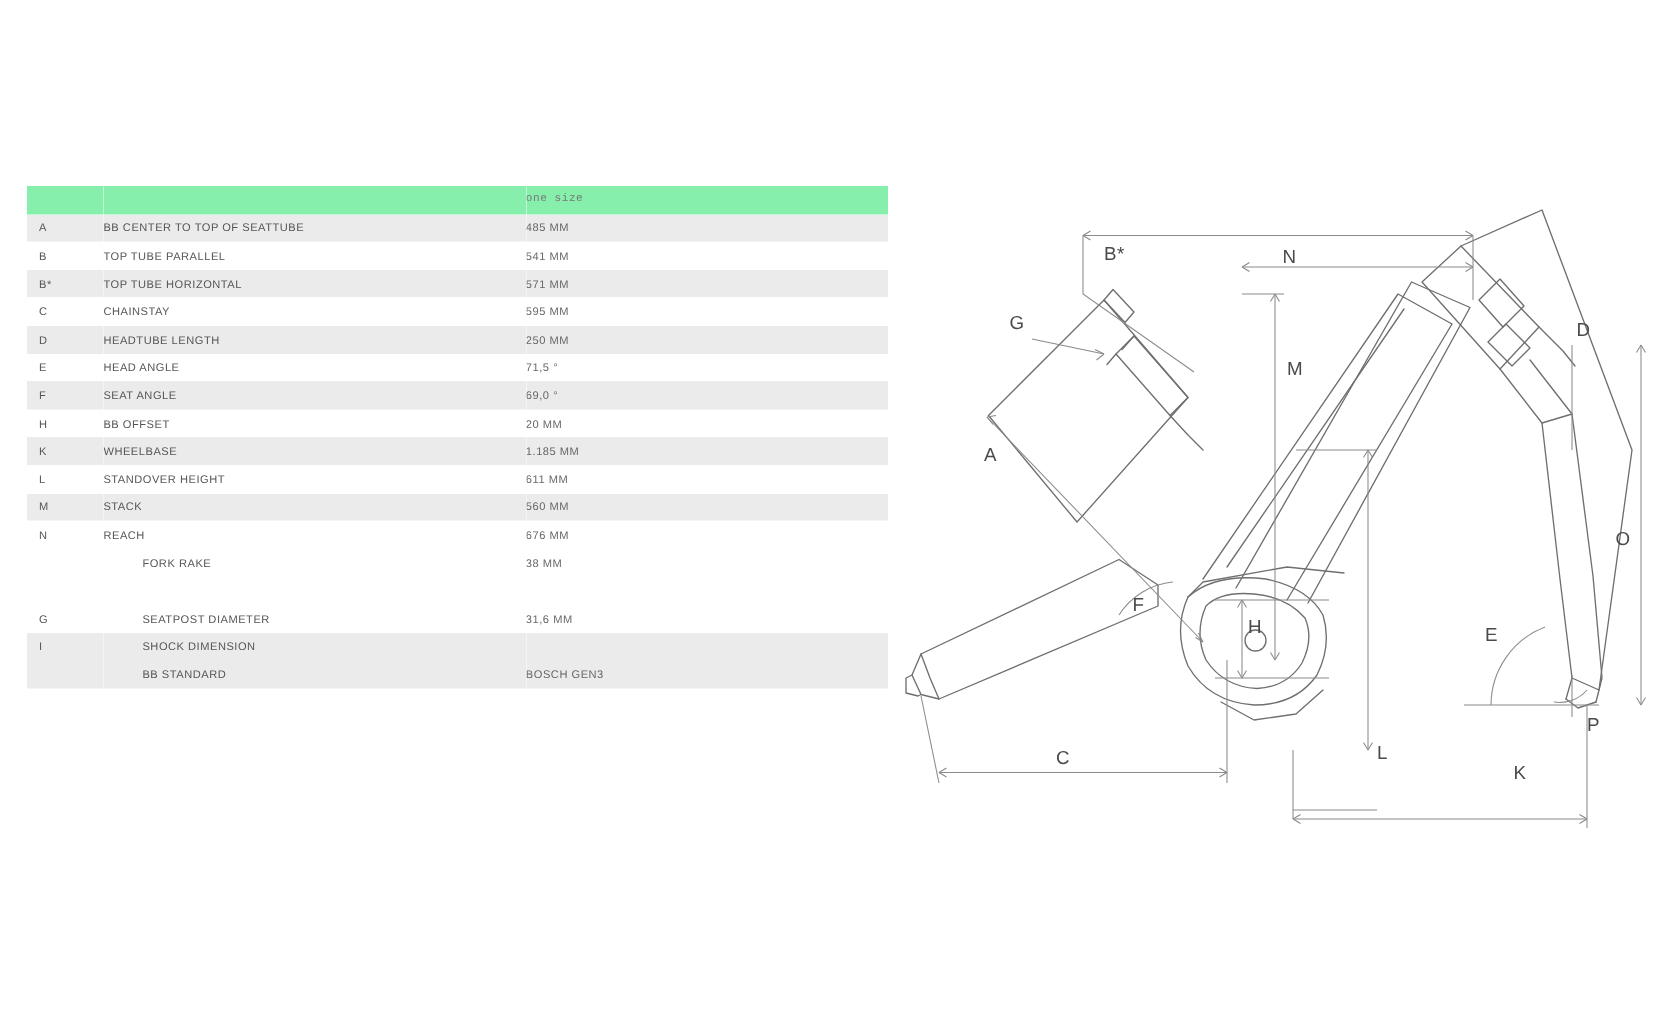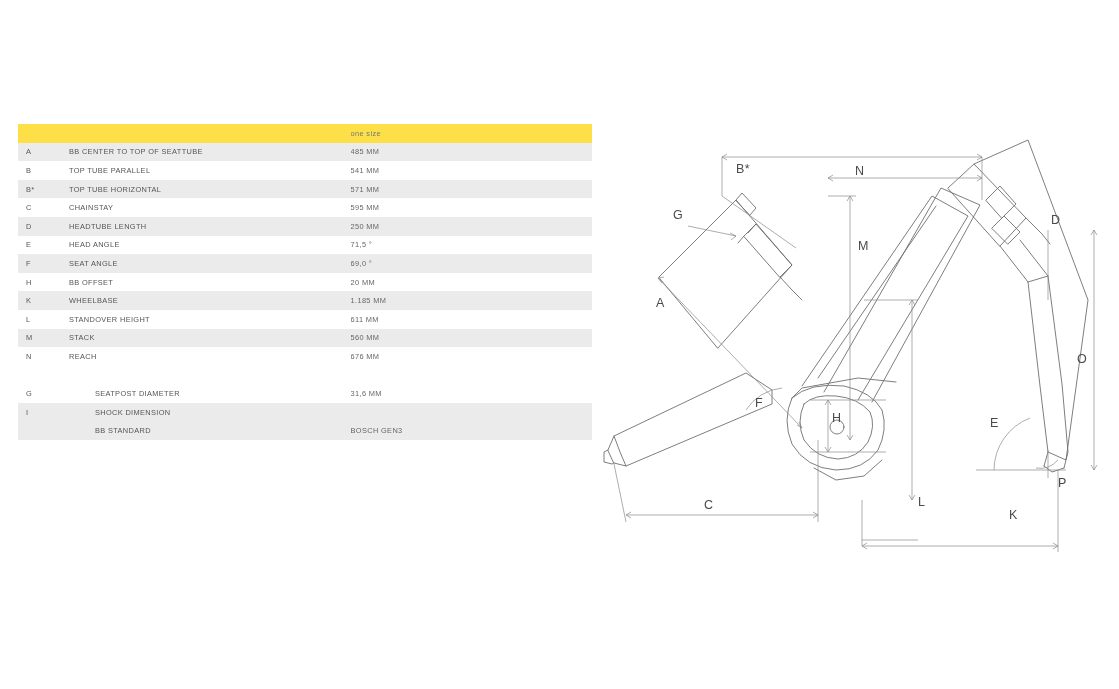--- a/index.html
+++ b/index.html
@@ -43,22 +43,23 @@
     vertical-align: middle;
     white-space: nowrap;
     overflow: hidden;
   }
   .col-code { width: 30px; padding-left: 8px !important; }
   .col-label { width: 210px; }
   .col-value { width: 180px; }
   .row-alt td { background: #ebebeb; }
   .row-plain td { background: #ffffff; }
   .row-head td {
-    background: #fde047;
+    background: #86efac;
     height: 22px;
+    font-family: Liberation Mono, monospace;
   }
   .head-size {
     color: #777;
     font-size: 7.4px;
   }
   .spacer-row td {
     background: #ffffff;
     height: 10px;
   }
   .indent { padding-left: 26px !important; }
@@ -150,20 +151,25 @@
           </tr>
           <tr class="row-alt">
             <td class="col-code code">M</td>
             <td class="col-label">STACK</td>
             <td class="col-value valcell">560 MM</td>
           </tr>
           <tr class="row-plain">
             <td class="col-code code">N</td>
             <td class="col-label">REACH</td>
             <td class="col-value valcell">676 MM</td>
+          </tr>
+          <tr class="row-plain">
+            <td class="col-code code"></td>
+            <td class="col-label indent">FORK RAKE</td>
+            <td class="col-value valcell">38 MM</td>
           </tr>
         </tbody>
       <tbody>
         <tr class="spacer-row">
           <td class="col-code"></td>
           <td class="col-label"></td>
           <td class="col-value"></td>
         </tr>
       </tbody>
       <tbody id="rows-second">

